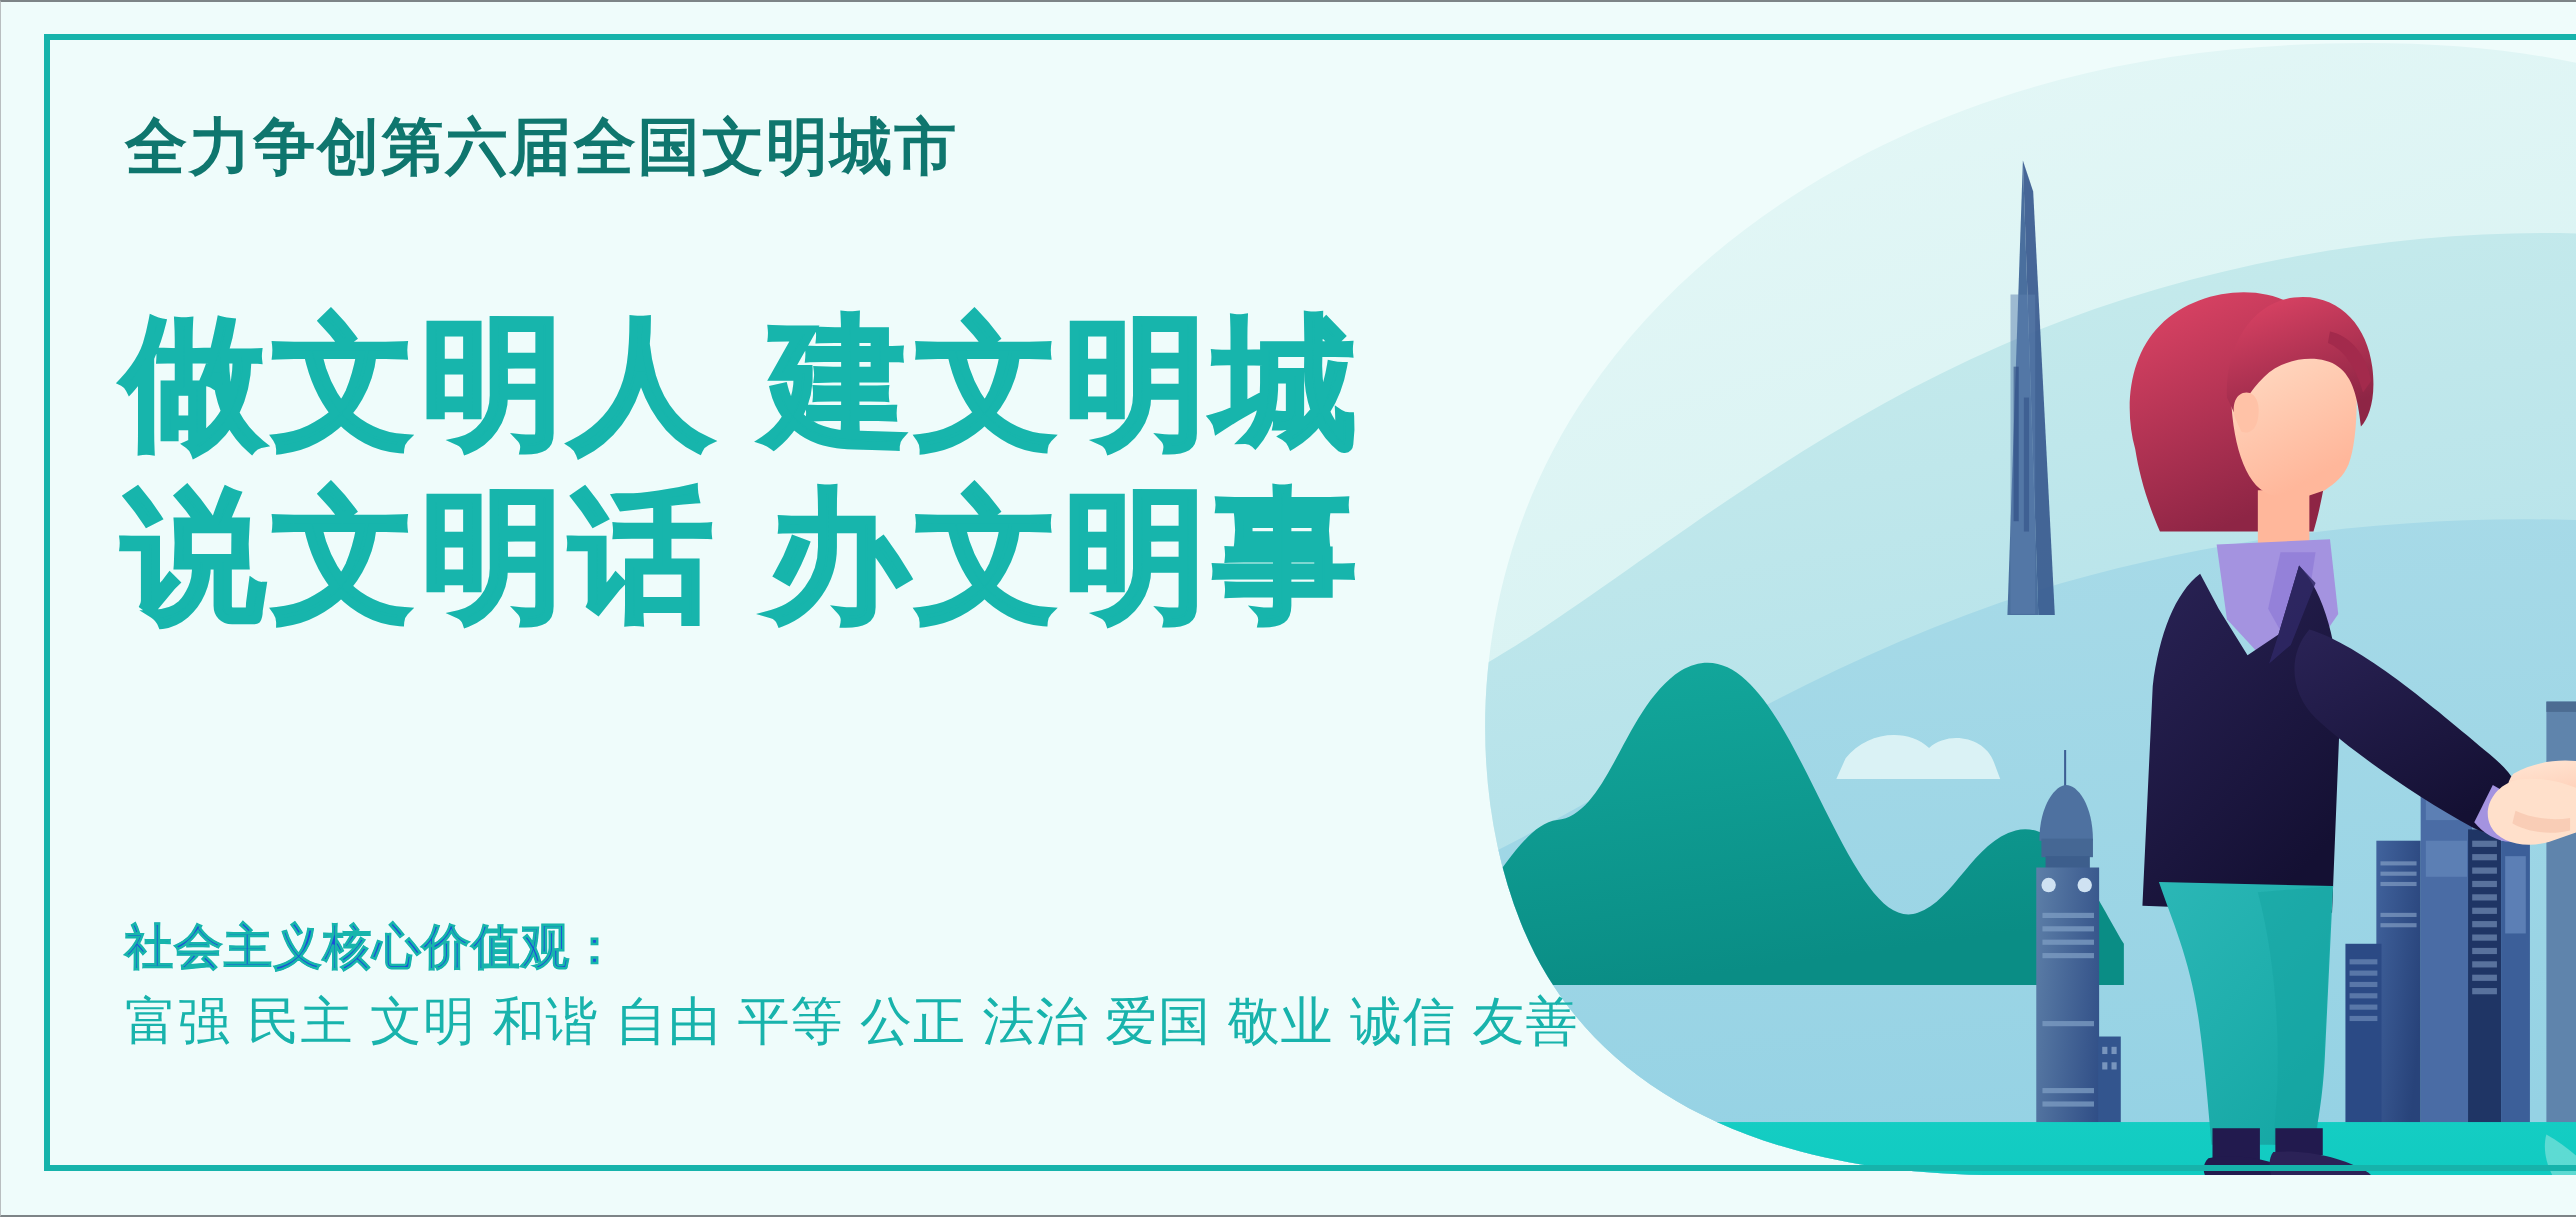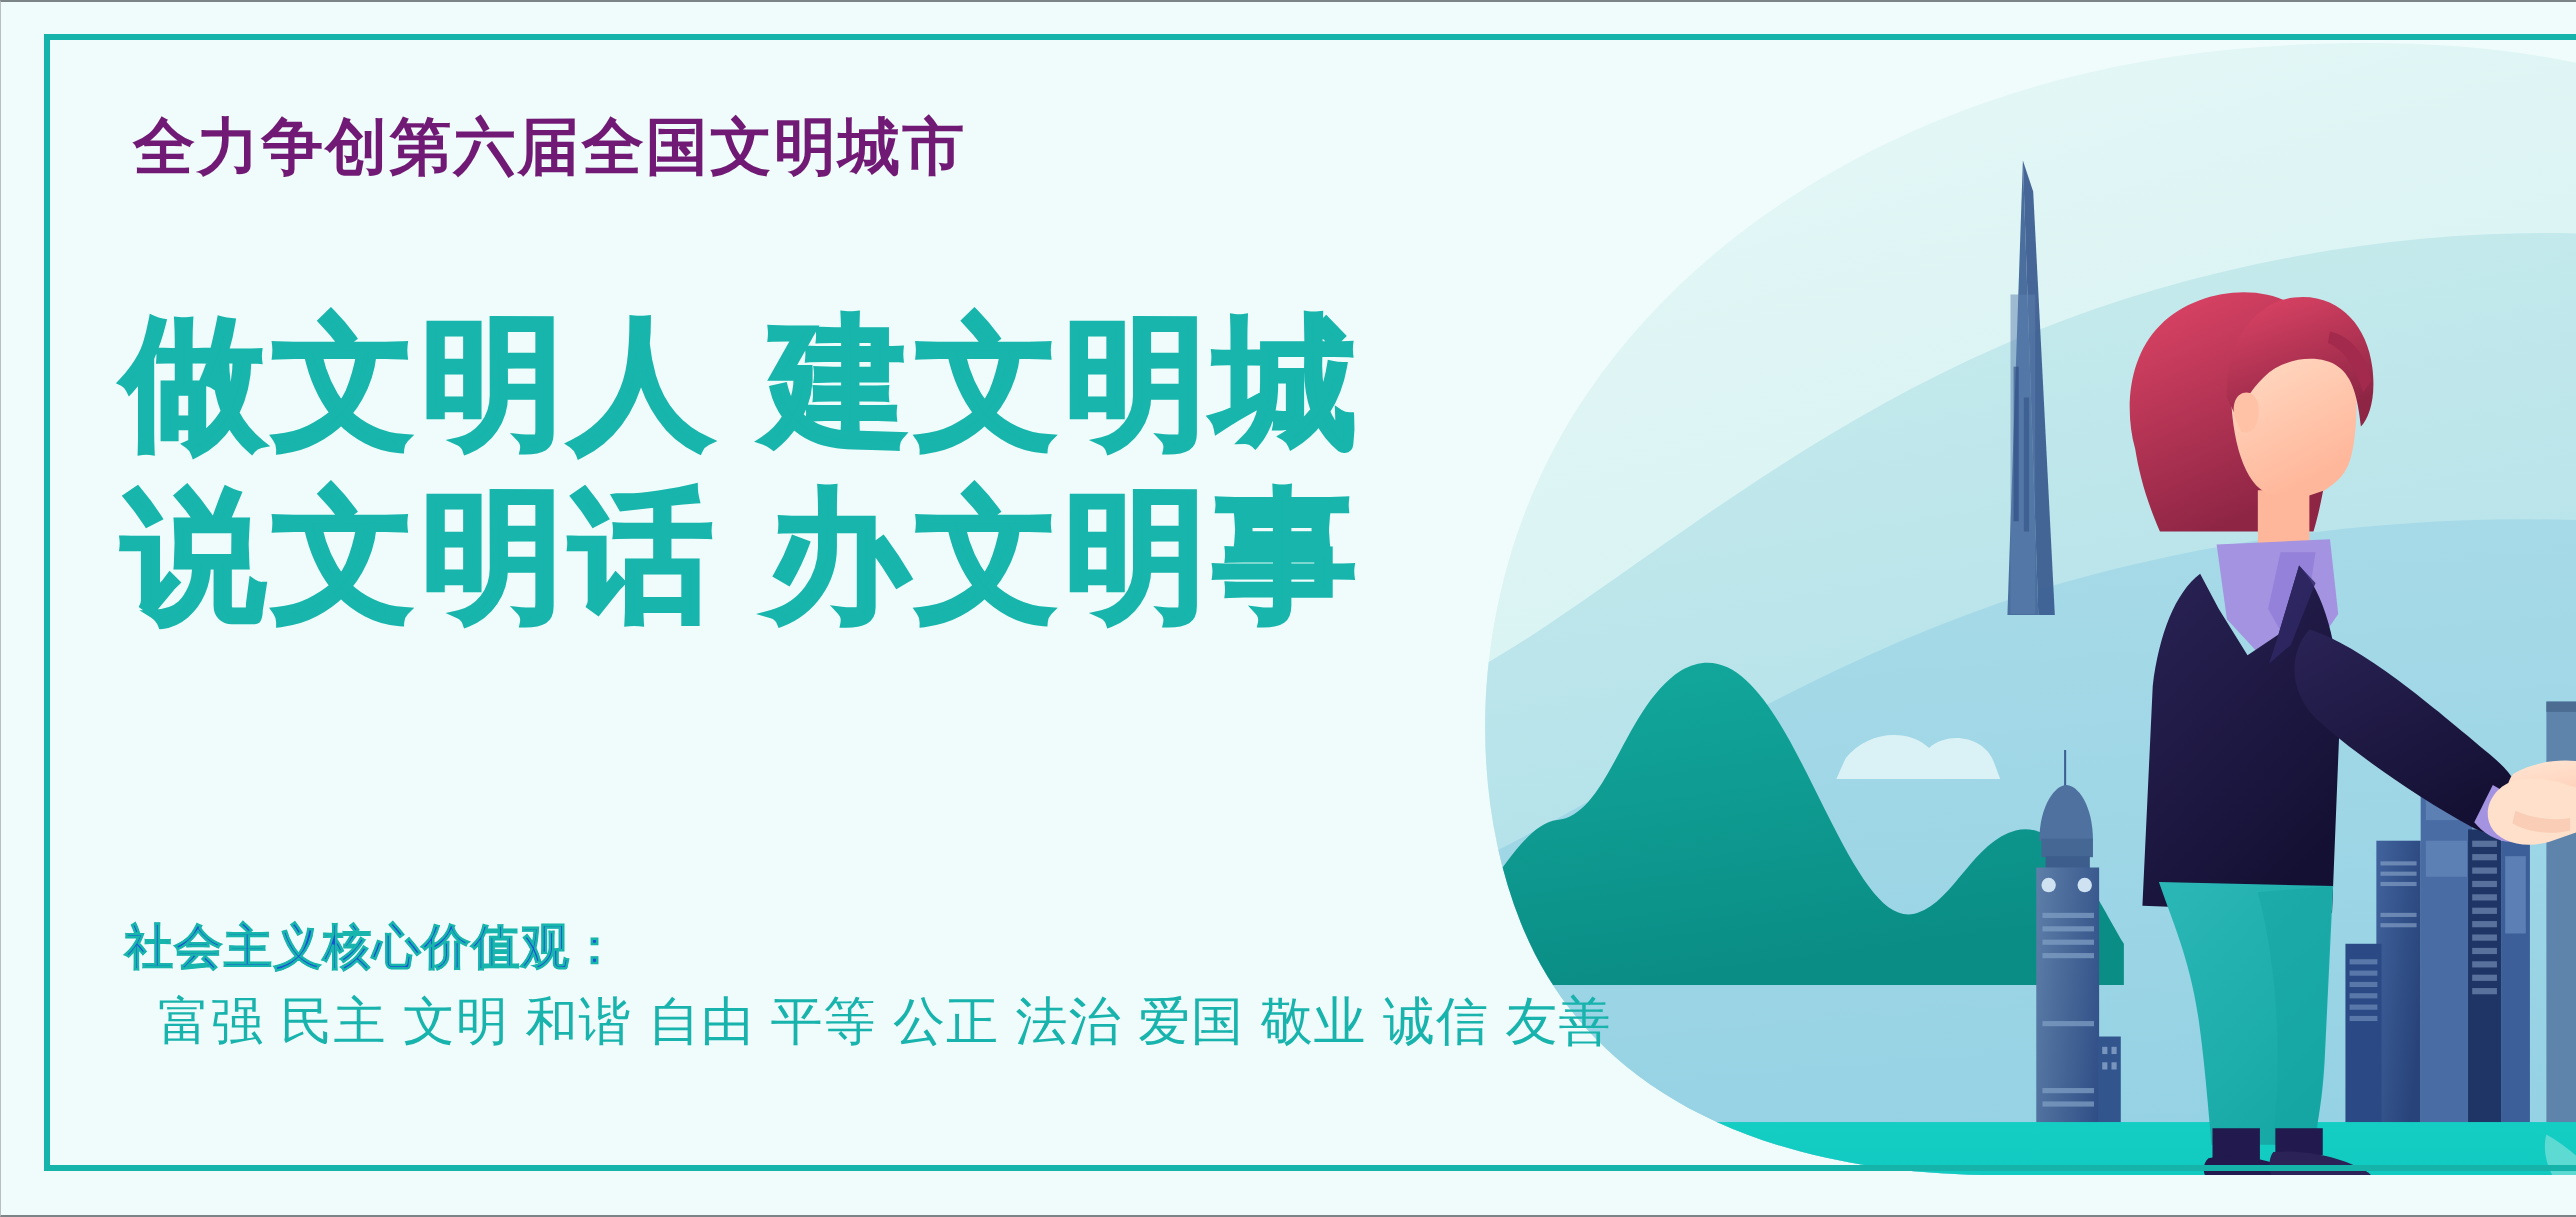--- a/index.html
+++ b/index.html
@@ -26,24 +26,24 @@
     pointer-events:none;
     z-index:40;
   }
 
   
   #text-col{
     position:absolute;left:0;top:0;width:1674px;height:100%;
     z-index:30;
   }
   #kicker{
-    position:absolute;left:132px;top:114px;
+    position:absolute;left:124px;top:114px;
     font-size:62px;line-height:1;
     font-weight:700;
-    color:#701a75;
+    color:#0f766e;
     letter-spacing:2.1px;
     white-space:nowrap;
   }
   #headline{
     position:absolute;left:122px;top:294px;
     color:#17b5ac;
     font-size:142px;
     font-weight:900;
     line-height:1.22;
     letter-spacing:7.2px;
@@ -54,21 +54,20 @@
   #core-title{
     position:absolute;left:124px;top:913px;
     font-size:48px;font-weight:700;color:#1d4ed8;
     letter-spacing:1.5px;white-space:nowrap;
     -webkit-text-stroke:1px #17b5ac;
   }
   #core-values{
     position:absolute;left:124px;top:985px;
     font-size:52px;color:#18b3ac;letter-spacing:1px;
     white-space:nowrap;
-    margin-left:33px;
   }
   #core-values span{margin-right:16.5px;}
   #core-values span:last-child{margin-right:0;}
   #footer-note{
     position:absolute;left:125px;top:1071px;
     font-size:27px;color:#2ab3ae;letter-spacing:0.5px;
     white-space:nowrap;
   }
 
   

